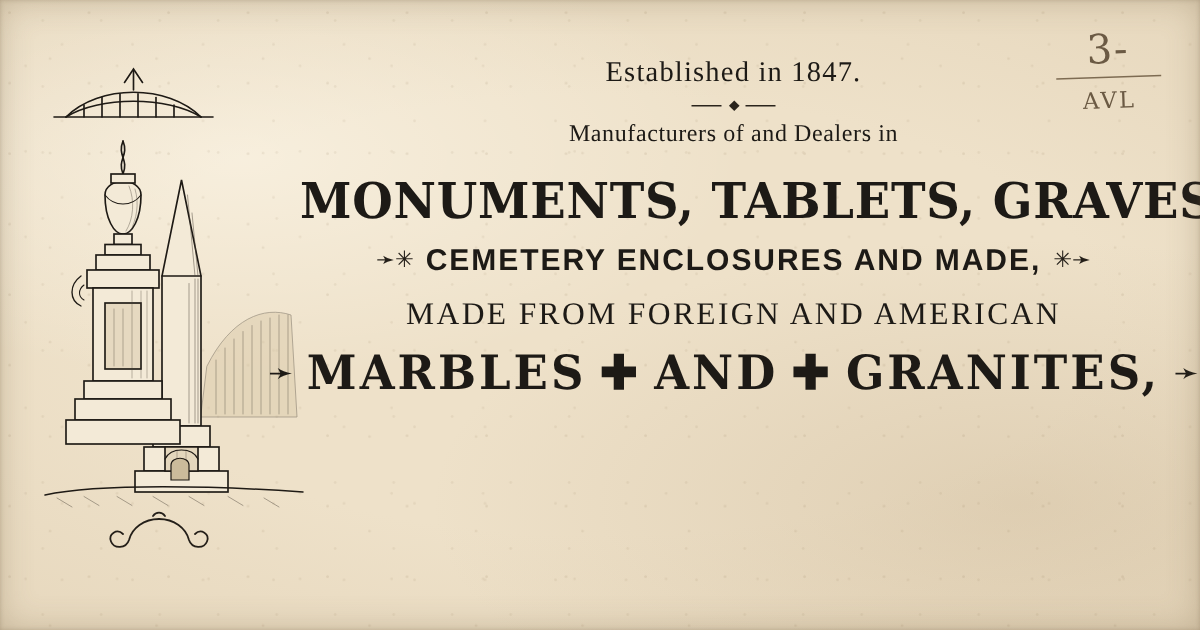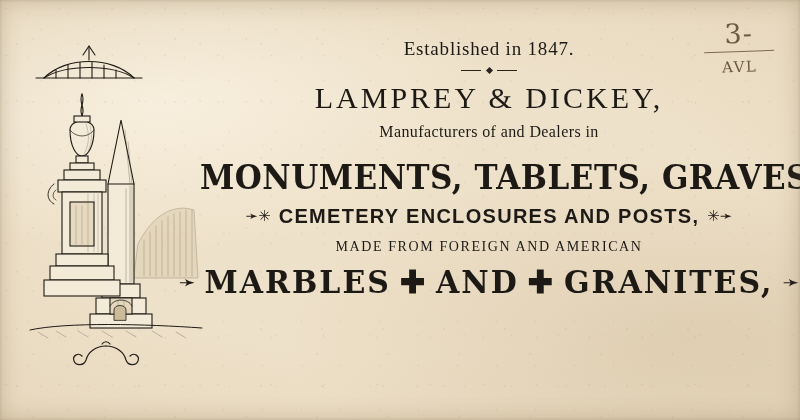--- a/index.html
+++ b/index.html
@@ -156,21 +156,21 @@
     font-weight: bold;
     letter-spacing: 1.3px;
     font-family: "Liberation Sans", sans-serif;
   }
   .orn {
     font-size: 15px;
     color: #241f19;
     line-height: 1;
   }
   .made-from {
-    font-size: 14px;
+    font-size: 21px;
     letter-spacing: 1.6px;
     font-family: "Liberation Serif", serif;
     margin-bottom: 9px;
   }
   .marbles-row {
     display: flex;
     align-items: center;
     justify-content: center;
     gap: 9px;
     margin-bottom: 13px;
@@ -327,27 +327,26 @@
     <span class="line2">AVL</span>
   </div>
 
   <div id="text-block">
     <span class="line established">Established in 1847.</span>
 
     <div class="rule-dot">
         <span></span>
       </div>
 
-    <span class="line firm-name">LAMPREY &amp; DICKEY,</span>
     <span class="line manufacturers">Manufacturers of and Dealers in</span>
     <span class="line headline">MONUMENTS, TABLETS, GRAVESTONES,</span>
 
     <div class="enclosures-row">
       <span class="orn">➛✳</span>
-      <span class="enclosures">CEMETERY ENCLOSURES AND POSTS,</span>
+      <span class="enclosures">CEMETERY ENCLOSURES AND MADE,</span>
       <span class="orn">✳➛</span>
     </div>
 
     <span class="line made-from">MADE FROM FOREIGN AND AMERICAN</span>
 
     <div class="marbles-row">
       <span class="arrow">➛</span>
       <span class="marbles">MARBLES</span>
       <span class="marbles cross">✚</span>
       <span class="marbles">AND</span>

